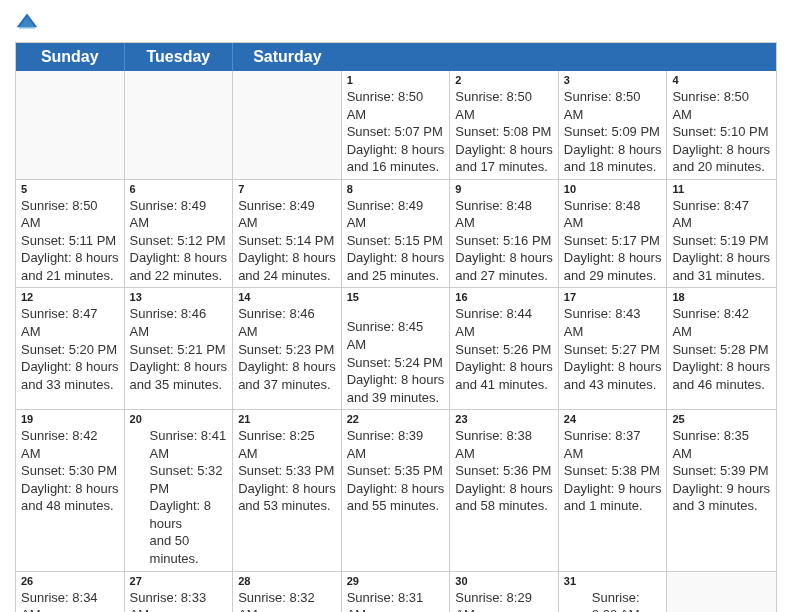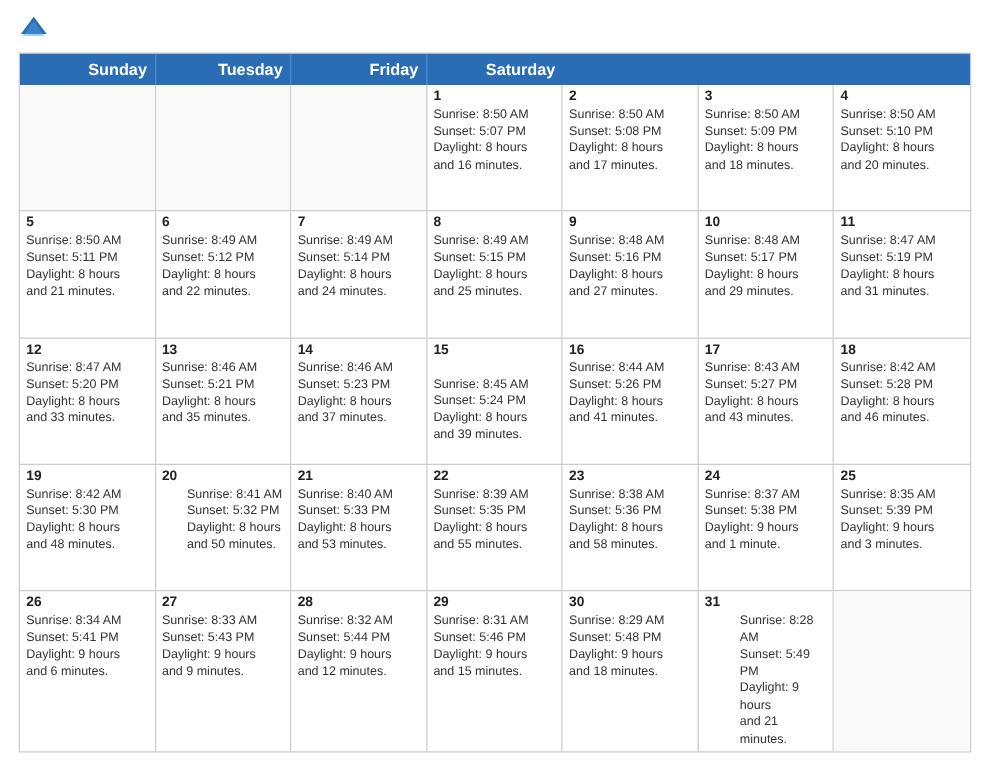--- a/index.html
+++ b/index.html
@@ -66,24 +66,24 @@
       flex-direction: column;
       border: 1px solid #ccc;
     }
     .cal-header {
       display: grid;
       grid-template-columns: repeat(7, 1fr);
       background: #2a6db5;
     }
     .cal-header-cell {
       color: #fff;
-      font-size: 13px;
+      font-size: 16px;
       font-weight: bold;
       padding: 5px 6px;
-      text-align: right;
+      text-align: center;
       border-right: 1px solid #4a8dd5;
     }
     .cal-header-cell:last-child { border-right: none; }
     .cal-body {
       flex: 1;
       display: flex;
       flex-direction: column;
     }
     .cal-row {
       display: grid;
@@ -102,21 +102,21 @@
     }
     .cal-cell:last-child { border-right: none; }
     .cal-cell.empty { background: #f9f9f9; }
     .day-num {
       font-size: 11px;
       font-weight: bold;
       margin-bottom: 2px;
       color: #222;
     }
     .cell-text {
-      font-size: 10px;
+      font-size: 13px;
       line-height: 1.35;
       color: #333;
     }
   </style>
 </head>
 <body>
 
 <div class="page">
   <div class="header">
     <div class="logo">
@@ -132,21 +132,20 @@
     <div class="title-block">
       <div class="month-title"></div>
       <div class="location"></div>
     </div>
   </div>
 
   <div class="calendar">
     <div class="cal-header">
     <div class="cal-header-cell">Sunday</div>
         <div class="cal-header-cell">Tuesday</div>
-        <div class="cal-header-cell">Friday</div>
         <div class="cal-header-cell">Saturday</div>
       </div>
     <div class="cal-body">
     <div class="cal-row">
           <div class="cal-cell empty"></div>
           <div class="cal-cell empty"></div>
           <div class="cal-cell empty"></div>
           <div class="cal-cell">
             <div class="day-num">1</div>
             <div class="cell-text" style="white-space: pre-line;">Sunrise: 8:50 AM
@@ -288,21 +287,21 @@
           </div>
           <div class="cal-cell">
             <div class="day-num">20</div>
             <div class="cell-text" style="white-space: pre-line; margin-left: 20px;">Sunrise: 8:41 AM
 Sunset: 5:32 PM
 Daylight: 8 hours
 and 50 minutes.</div>
           </div>
           <div class="cal-cell">
             <div class="day-num">21</div>
-            <div class="cell-text" style="white-space: pre-line;">Sunrise: 8:40 AM
+            <div class="cell-text" style="white-space: pre-line;">Sunrise: 8:25 AM
 Sunset: 5:33 PM
 Daylight: 8 hours
 and 53 minutes.</div>
           </div>
           <div class="cal-cell">
             <div class="day-num">22</div>
             <div class="cell-text" style="white-space: pre-line;">Sunrise: 8:39 AM
 Sunset: 5:35 PM
 Daylight: 8 hours
 and 55 minutes.</div>

